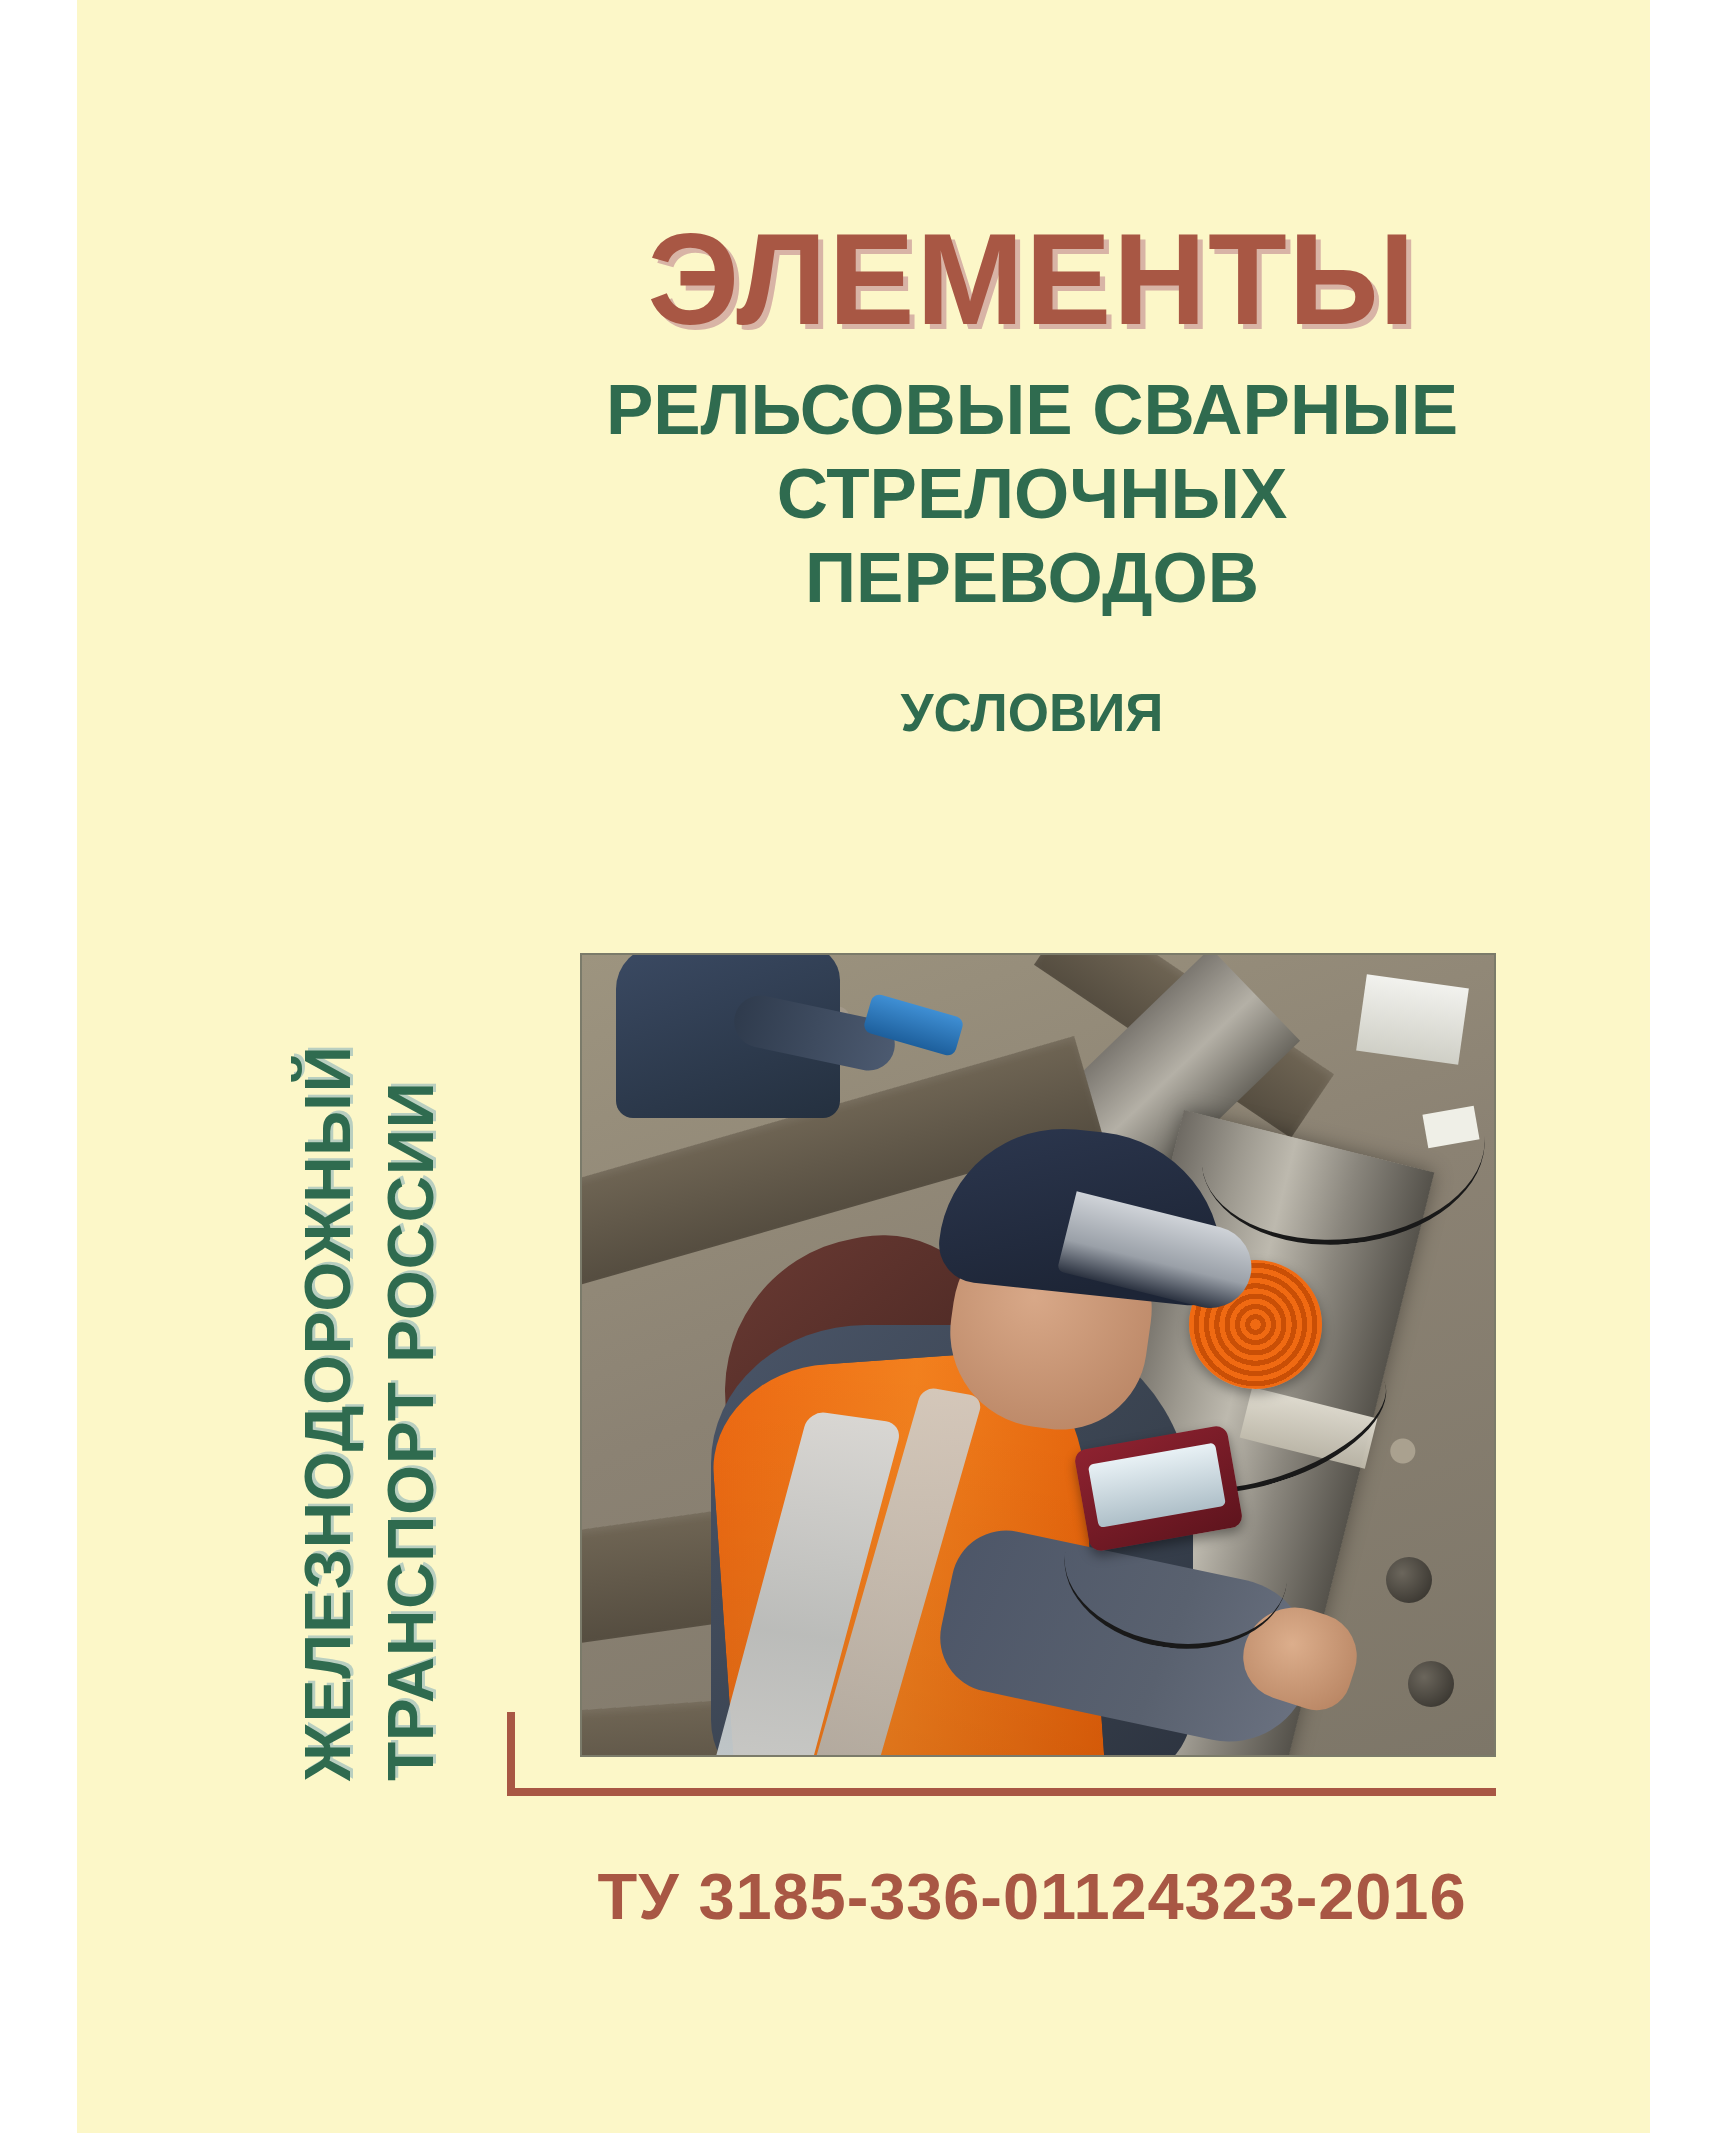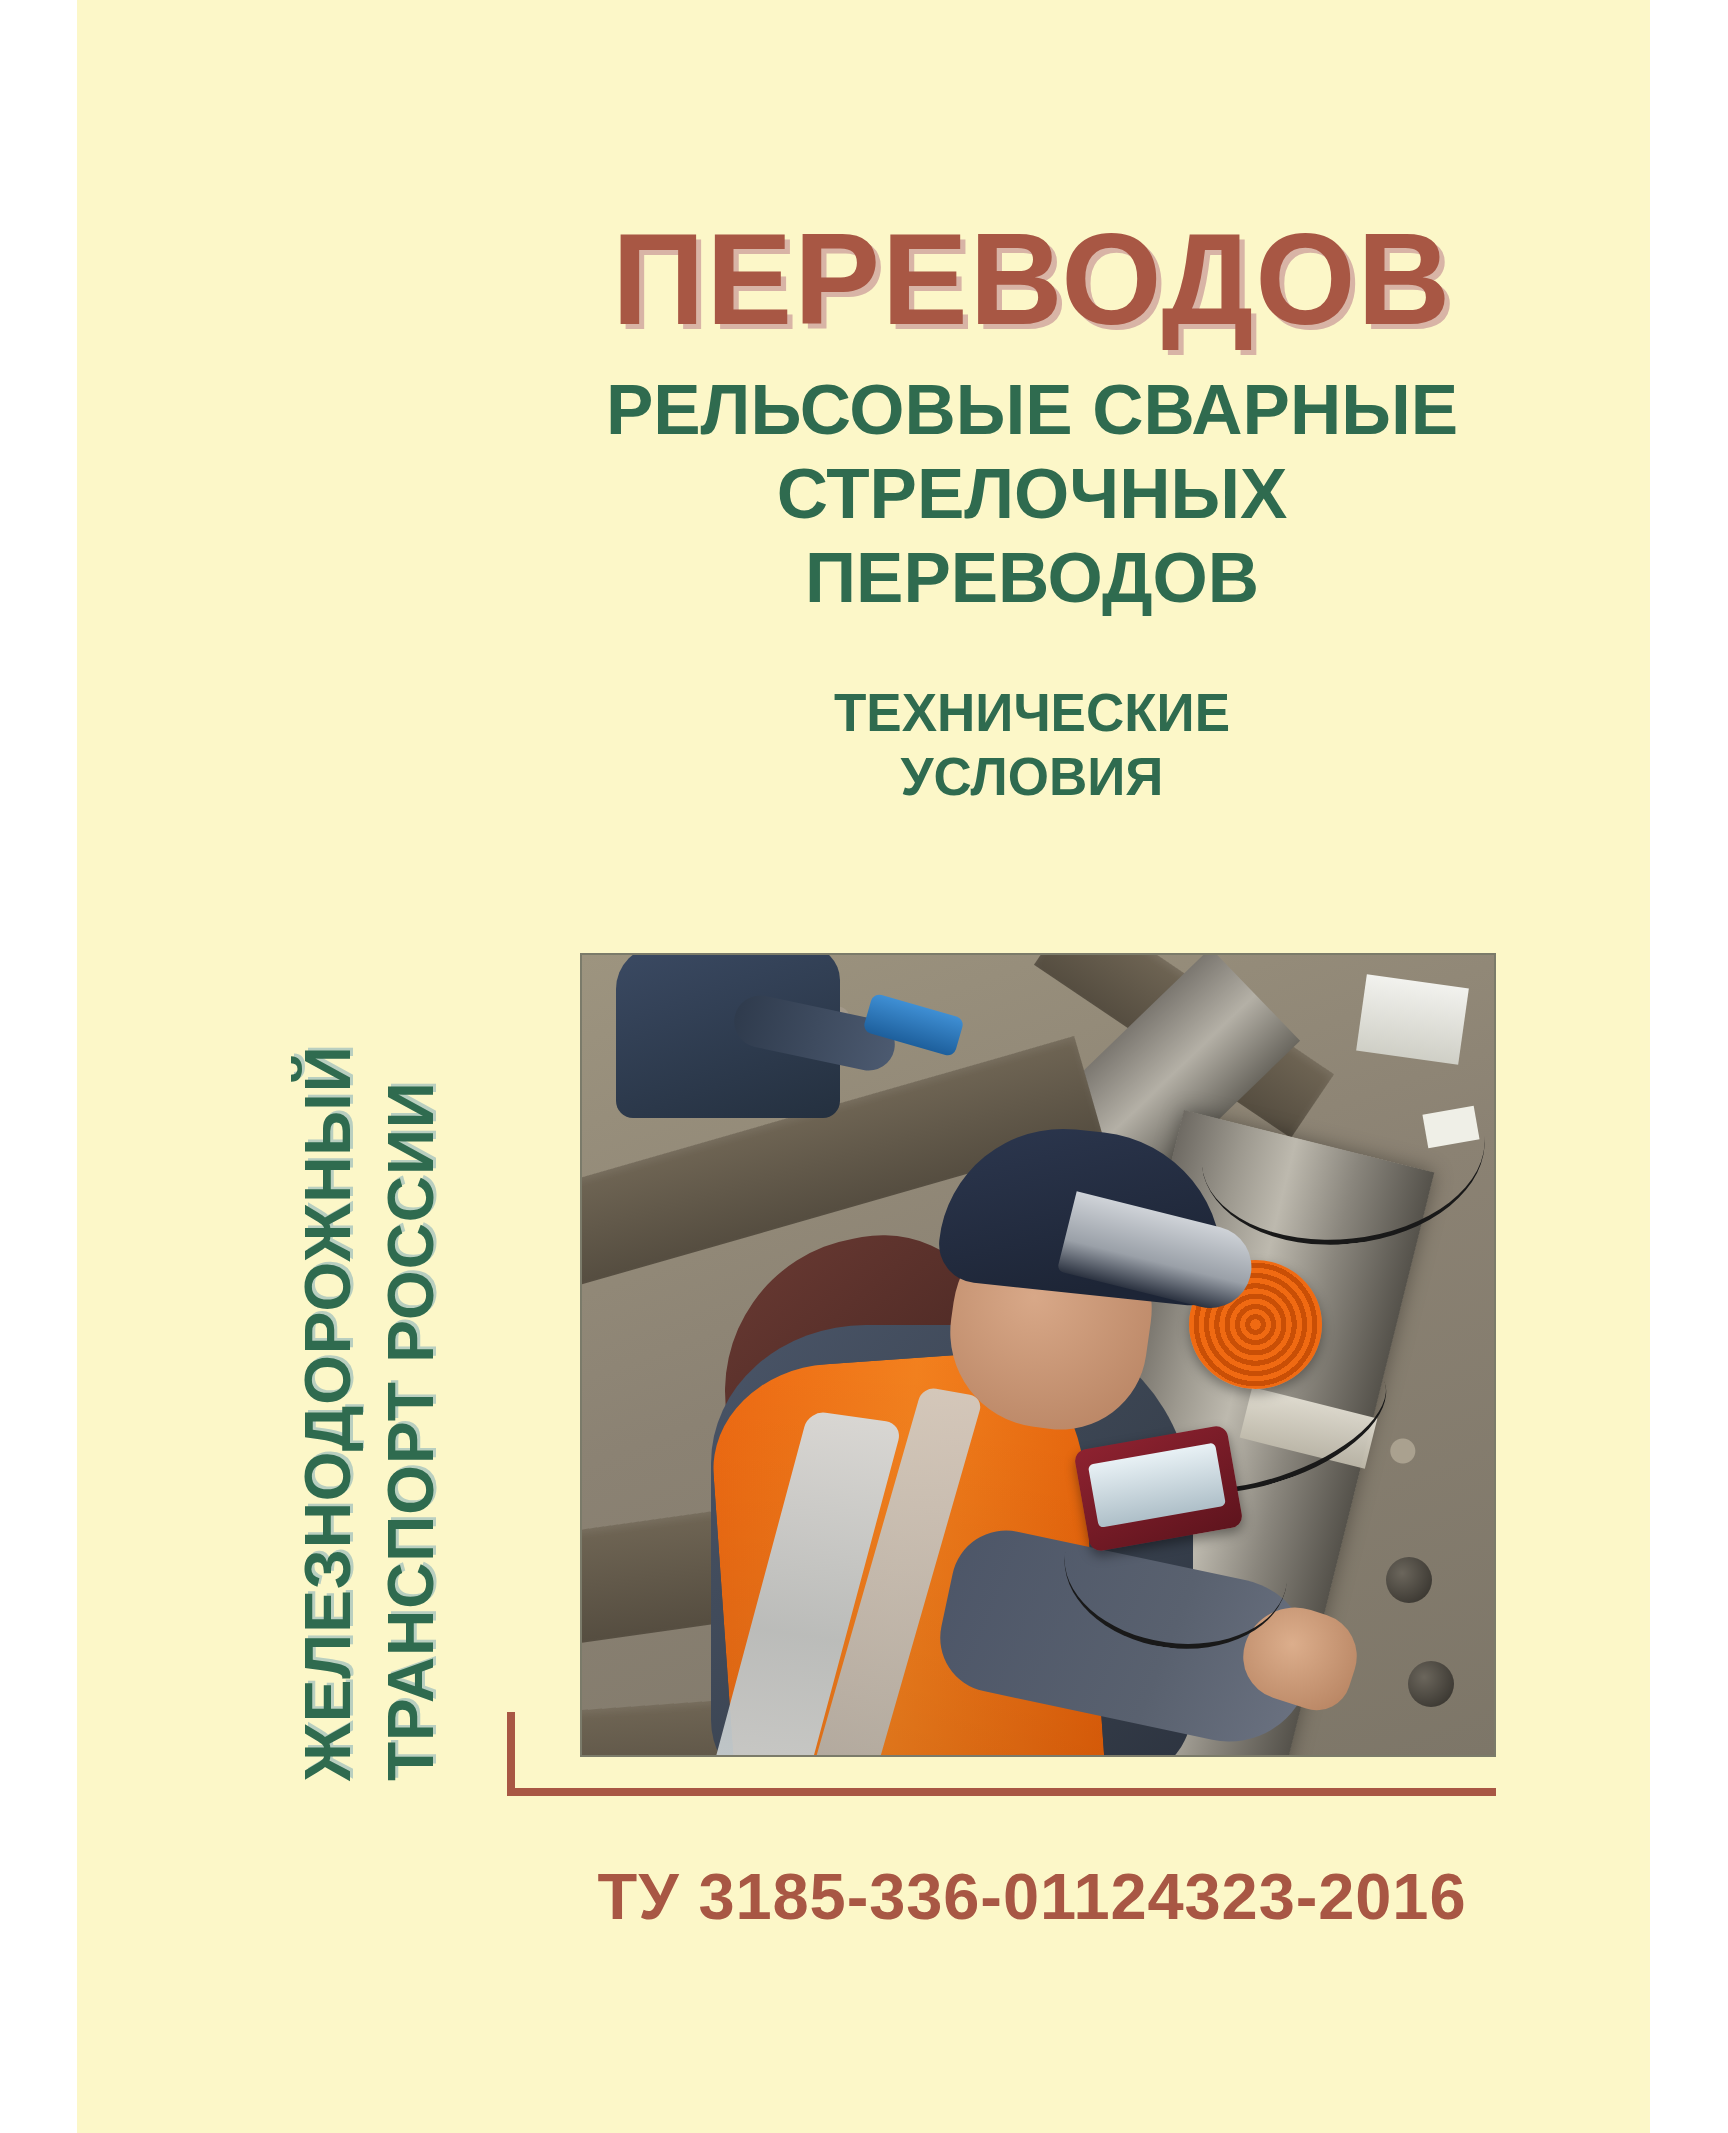--- a/index.html
+++ b/index.html
@@ -392,27 +392,26 @@
 
 <div class="page">
   <div class="cover">
 
     <div class="side-title">
       <div class="vline l1">ЖЕЛЕЗНОДОРОЖНЫЙ</div>
       <div class="vline l2">ТРАНСПОРТ РОССИИ</div>
     </div>
 
     <div class="main-block">
-      <div class="title-main">ПЕРЕВОДОВ</div>
+      <div class="title-main">ЭЛЕМЕНТЫ</div>
       <div class="title-sub">
         <span class="l1">РЕЛЬСОВЫЕ СВАРНЫЕ</span>
         <span class="l2">СТРЕЛОЧНЫХ ПЕРЕВОДОВ</span>
       </div>
       <div class="title-tu">
-        <span class="l1">ТЕХНИЧЕСКИЕ</span>
         <span class="l2">УСЛОВИЯ</span>
       </div>
     </div>
 
     <div class="photo-wrap">
       <div class="photo">
         <div class="ballast"></div>
         <div class="tie t4"></div>
         <div class="rail-far"></div>
         <div class="white-box"></div>

